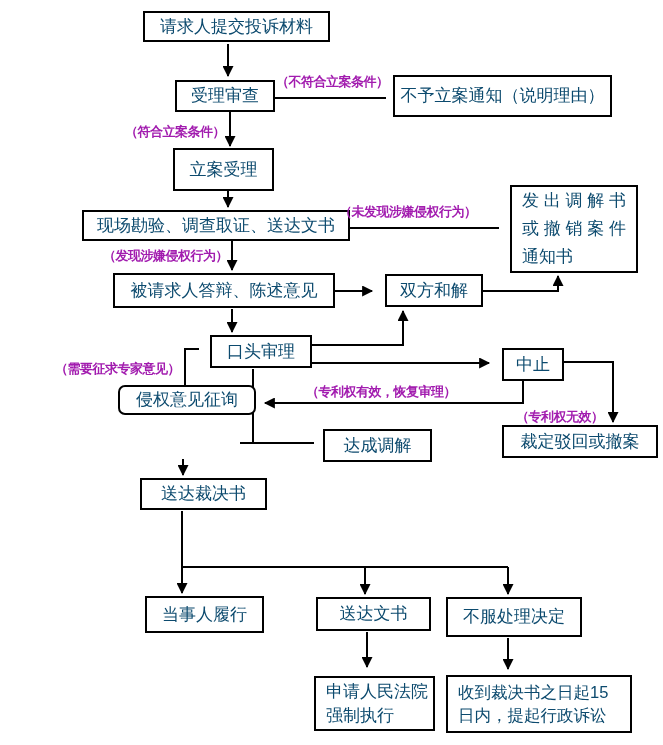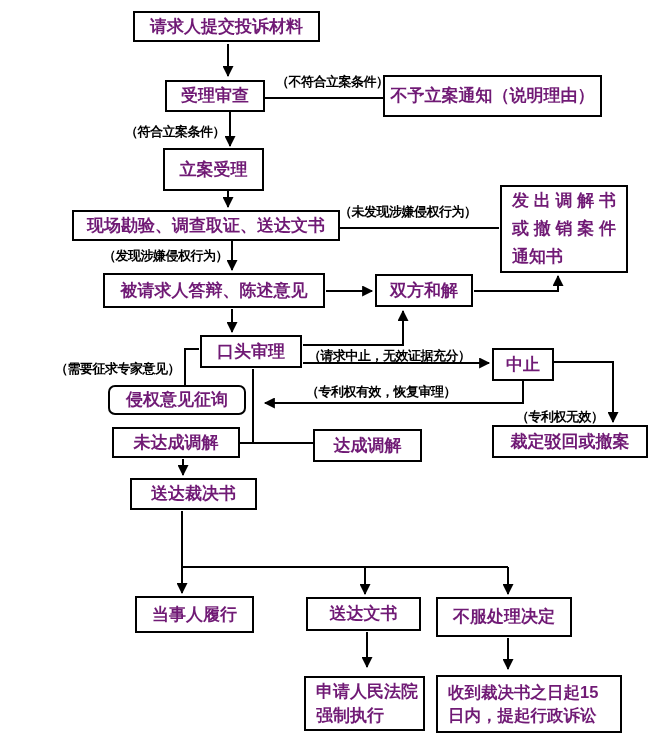--- a/index.html
+++ b/index.html
@@ -25,46 +25,47 @@
   .connectors line, .connectors polyline {
     stroke: #000000;
     stroke-width: 2;
     fill: none;
   }
   .node {
     position: absolute;
     box-sizing: border-box;
     border: 2px solid #000000;
     background: #ffffff;
-    color: #701a75;
-    font-weight: bold;
+    color: #0c4a6e;
+    font-weight: normal;
     font-size: 17px;
     line-height: 1.4;
     display: flex;
     align-items: center;
     justify-content: center;
     text-align: center;
     white-space: pre-line;
+    margin-left: 10px;
   }
   .node.left-align {
     justify-content: flex-start;
     text-align: left;
     padding-left: 10px;
     padding-right: 4px;
   }
   .node.top-align {
     align-items: flex-start;
     line-height: 28px;
   }
   .node.small {
     font-size: 16.5px;
   }
   .edge-label {
     position: absolute;
-    color: #000000;
+    color: #a21caf;
     font-weight: bold;
     font-size: 13px;
     letter-spacing: -0.5px;
     white-space: nowrap;
     line-height: 1.1;
   }
 </style>
 </head>
 <body>
 
@@ -122,21 +123,20 @@
   <div class="node" style="left:375px; top:274px; width:98px; height:33px;">双方和解</div>
 
   <div class="node" style="left:200px; top:335px; width:102px; height:33px;">口头审理</div>
 
   <div class="node" style="left:492px; top:348px; width:62px; height:33px;">中止</div>
 
   <div class="node" style="left:108px; top:385px; width:138px; height:30px;border-radius:7px;">侵权意见征询</div>
 
   <div class="node" style="left:492px; top:425px; width:156px; height:33px;">裁定驳回或撤案</div>
 
-  <div class="node" style="left:112px; top:427px; width:128px; height:31px;">未达成调解</div>
 
   <div class="node" style="left:313px; top:429px; width:109px; height:33px;">达成调解</div>
 
   <div class="node" style="left:130px; top:478px; width:127px; height:32px;">送达裁决书</div>
 
   <div class="node" style="left:135px; top:596px; width:119px; height:37px;">当事人履行</div>
 
   <div class="node" style="left:306px; top:597px; width:115px; height:34px;">送达文书</div>
 
   <div class="node" style="left:436px; top:597px; width:136px; height:40px;">不服处理决定</div>
@@ -150,19 +150,18 @@
   <span class="edge-label" style="left:276px; top:75px;">（不符合立案条件）</span>
 
   <span class="edge-label" style="left:125px; top:125px;">（符合立案条件）</span>
 
   <span class="edge-label" style="left:339px; top:205px;">（未发现涉嫌侵权行为）</span>
 
   <span class="edge-label" style="left:103px; top:249px;">（发现涉嫌侵权行为）</span>
 
   <span class="edge-label" style="left:55px; top:362px;">（需要征求专家意见）</span>
 
-  <span class="edge-label" style="left:308px; top:349px;">（请求中止，无效证据充分）</span>
 
   <span class="edge-label" style="left:306px; top:385px;">（专利权有效，恢复审理）</span>
 
   <span class="edge-label" style="left:516px; top:410px;">（专利权无效）</span>
 
 </div>
 
 </body></html>

